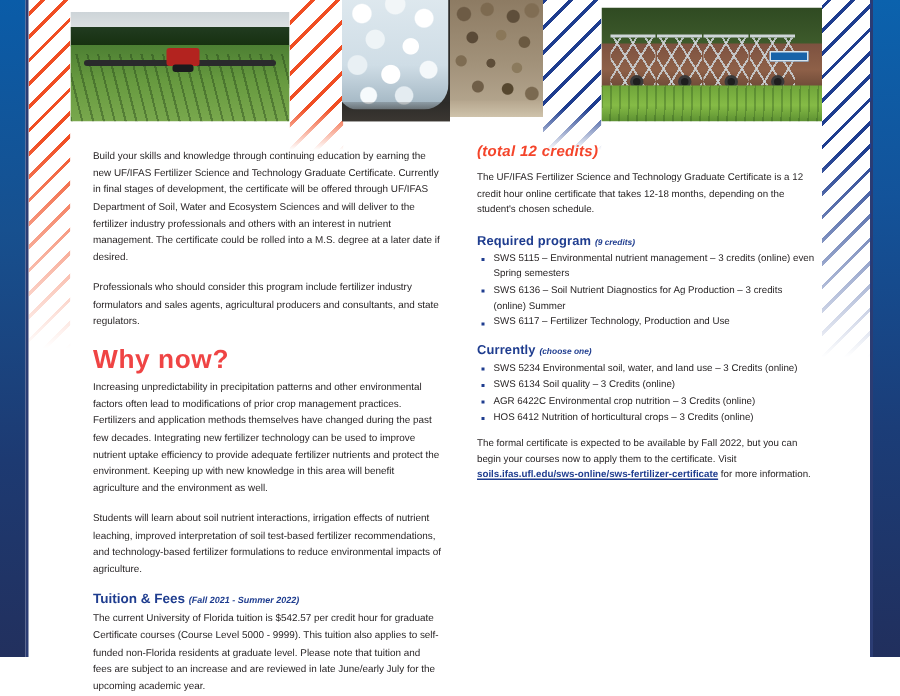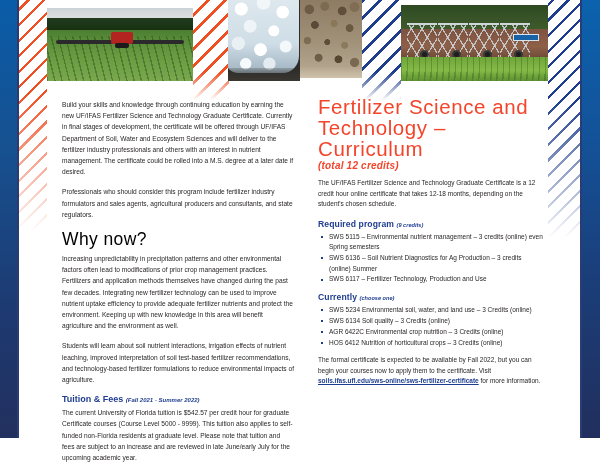--- a/index.html
+++ b/index.html
@@ -210,24 +210,24 @@
 
   h1.headline-red {
     color: #f4442a;
     font-size: 20.5px;
     line-height: 21px;
     font-weight: 400;
     letter-spacing: 0.6px;
     margin-bottom: 1px;
   }
   h2.section-red {
-    color: #000000;
+    color: #ef4444;
     font-size: 17.5px;
     line-height: 21px;
-    font-weight: 400;
+    font-weight: 700;
     letter-spacing: 0.4px;
     margin-top: 6px;
     margin-bottom: 3px;
   }
   .subhead-red-italic {
     color: #f4442a;
     font-size: 10px;
     font-style: italic;
     font-weight: 700;
     letter-spacing: 0.2px;
@@ -357,24 +357,20 @@
     <h3 class="tuition-head">
       <span>Tuition &amp; Fees</span>
       <span class="term">(Fall 2021 - Summer 2022)</span>
     </h3>
 
     <p class="body">The current University of Florida tuition is $542.57 per credit hour for graduate Certificate courses (Course Level 5000 - 9999). This tuition also applies to self-funded non-Florida residents at graduate level. Please note that tuition and fees are subject to an increase and are reviewed in late June/early July for the upcoming academic year.</p>
   </div>
 
   <div class="col-right">
 
-    <h1 class="headline-red">
-      <span>Fertilizer Science and</span><br>
-      <span>Technology – Curriculum</span>
-    </h1>
 
     <div class="subhead-red-italic">(total 12 credits)</div>
 
     <p class="body">The UF/IFAS Fertilizer Science and Technology Graduate Certificate is a 12 credit hour online certificate that takes 12-18 months, depending on the student's chosen schedule.</p>
 
     <h3 class="blue-head">
       <span>Required program</span>
       <span class="note">(9 credits)</span>
     </h3>
 

